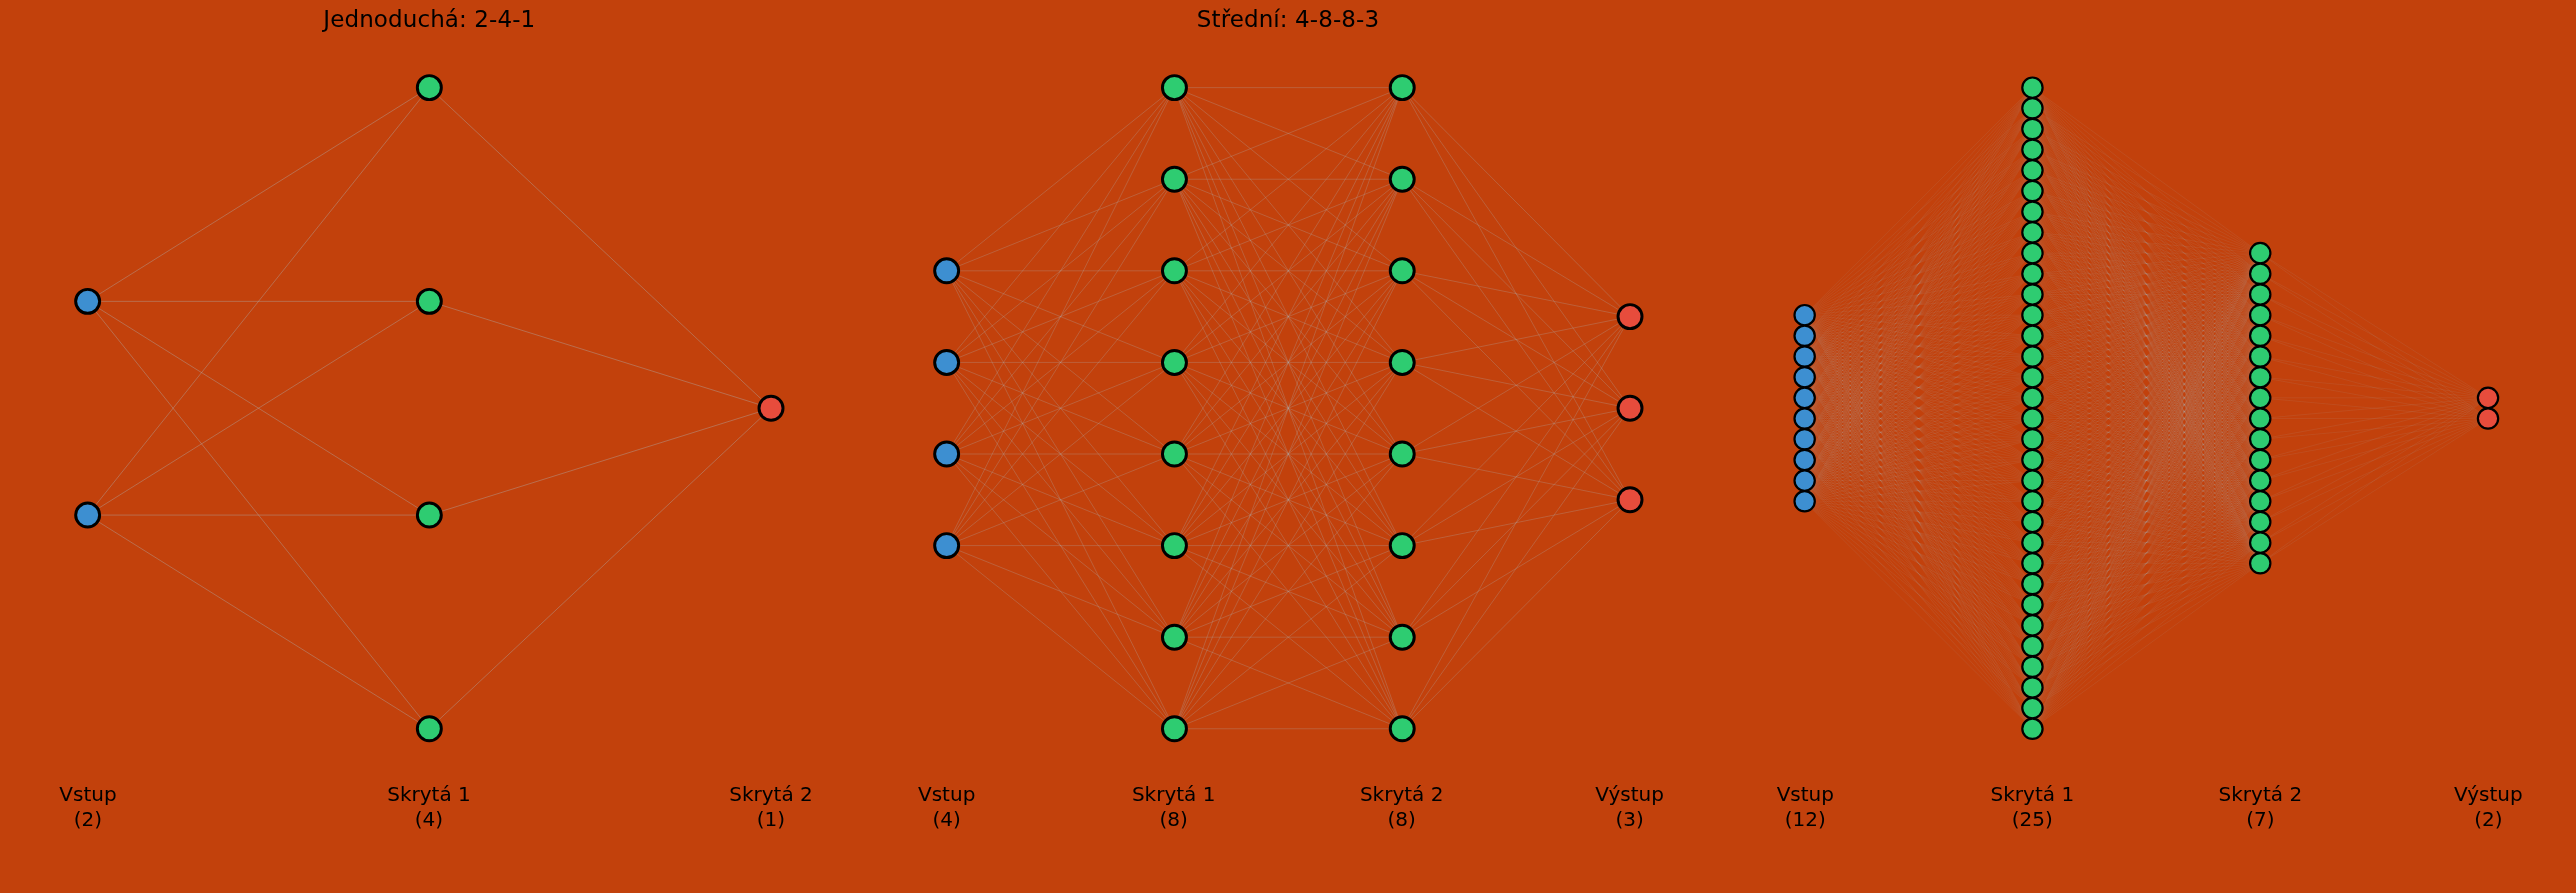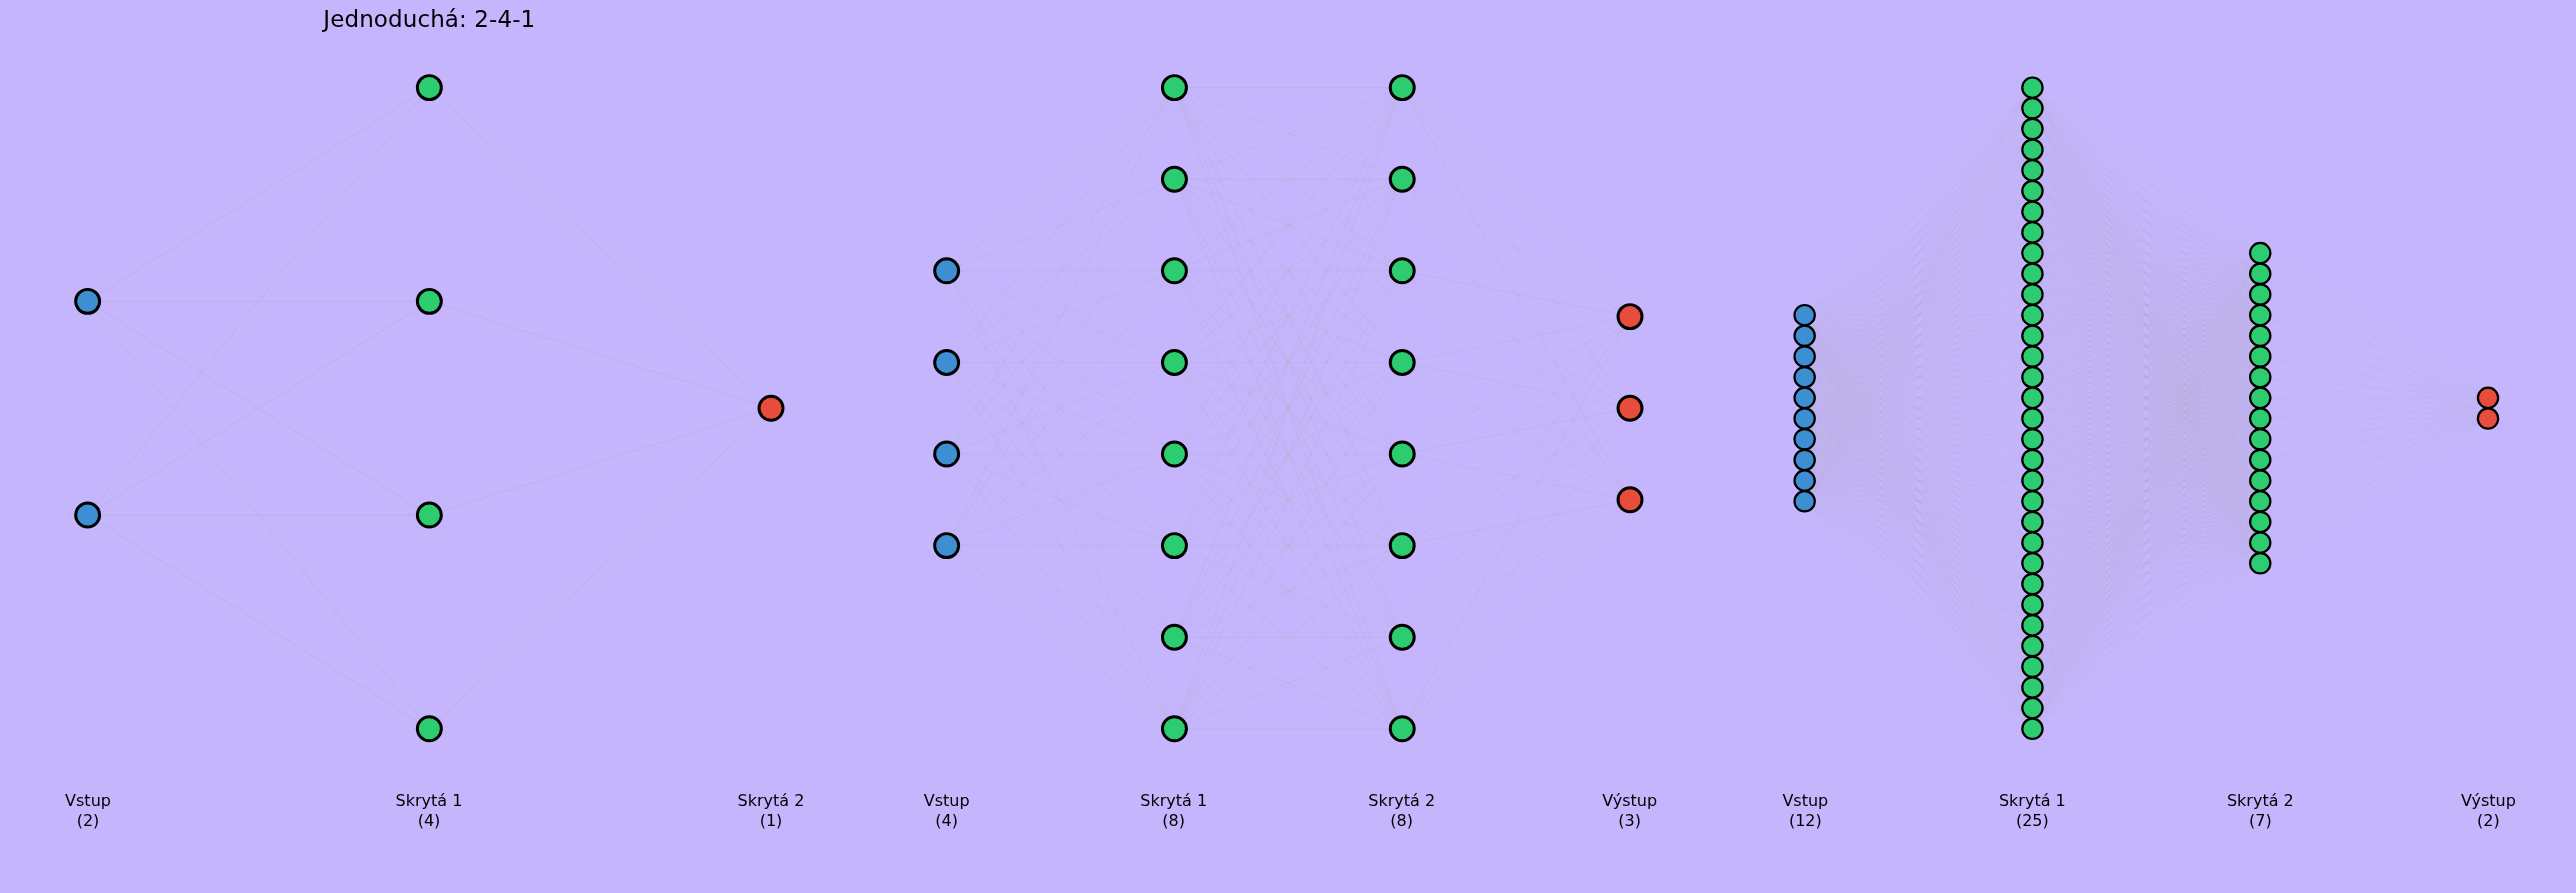--- a/index.html
+++ b/index.html
@@ -18,21 +18,21 @@
     width: 2576px;
     height: 893px;
     background: #ffffff;
     display: flex;
     flex-direction: row;
   }
   .panel {
     position: relative;
     width: 859px;
     height: 893px;
-    background: #c4b5fd;
+    background: #c2410c;
     box-sizing: border-box;
   }
   .panel-title {
     position: absolute;
     top: 5.5px;
     left: 0;
     width: 100%;
     text-align: center;
     font-size: 23px;
     color: #000000;
@@ -44,27 +44,26 @@
     position: absolute;
     top: 0;
     left: 0;
     width: 100%;
     height: 100%;
     display: block;
   }
   .layer-label {
     position: absolute;
     text-align: center;
-    font-size: 16px;
+    font-size: 20px;
     color: #000000;
     font-family: "DejaVu Sans", sans-serif;
     line-height: 1.27;
     white-space: nowrap;
     transform: translateX(-50%);
-    margin-top: 9px;
   }
   .layer-label .lname { display: block; }
   .layer-label .lcount { display: block; }
 </style>
 </head>
 <body>
 
 <div id="figure">
     <div class="panel">
       <div class="panel-title">Jednoduchá: 2-4-1</div>
@@ -100,20 +99,21 @@
       <div class="layer-label" style="left: 429px; top: 782px;">
         <span class="lname">Skrytá 1</span>
         <span class="lcount">(4)</span>
       </div>
       <div class="layer-label" style="left: 771px; top: 782px;">
         <span class="lname">Skrytá 2</span>
         <span class="lcount">(1)</span>
       </div>
     </div>
     <div class="panel">
+      <div class="panel-title">Střední: 4-8-8-3</div>
       <svg class="panel-svg" viewBox="0 0 930.6666666666666 968" preserveAspectRatio="none">
         <g>
           <line x1="95" y1="293.57142857142856" x2="341.88888888888886" y2="95" stroke="#b0b0b0" stroke-width="0.8" stroke-opacity="0.38"></line>
           <line x1="95" y1="293.57142857142856" x2="341.88888888888886" y2="194.28571428571428" stroke="#b0b0b0" stroke-width="0.8" stroke-opacity="0.38"></line>
           <line x1="95" y1="293.57142857142856" x2="341.88888888888886" y2="293.57142857142856" stroke="#b0b0b0" stroke-width="0.8" stroke-opacity="0.38"></line>
           <line x1="95" y1="293.57142857142856" x2="341.88888888888886" y2="392.8571428571429" stroke="#b0b0b0" stroke-width="0.8" stroke-opacity="0.38"></line>
           <line x1="95" y1="293.57142857142856" x2="341.88888888888886" y2="492.14285714285717" stroke="#b0b0b0" stroke-width="0.8" stroke-opacity="0.38"></line>
           <line x1="95" y1="293.57142857142856" x2="341.88888888888886" y2="591.4285714285714" stroke="#b0b0b0" stroke-width="0.8" stroke-opacity="0.38"></line>
           <line x1="95" y1="293.57142857142856" x2="341.88888888888886" y2="690.7142857142858" stroke="#b0b0b0" stroke-width="0.8" stroke-opacity="0.38"></line>
           <line x1="95" y1="293.57142857142856" x2="341.88888888888886" y2="790" stroke="#b0b0b0" stroke-width="0.8" stroke-opacity="0.38"></line>

